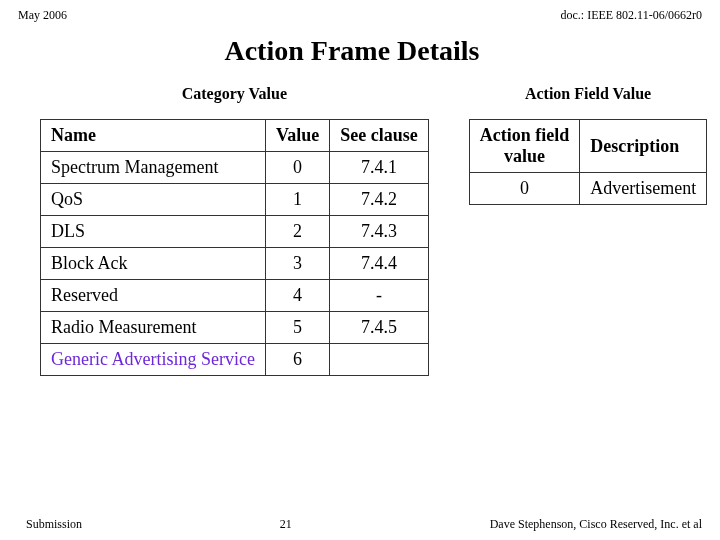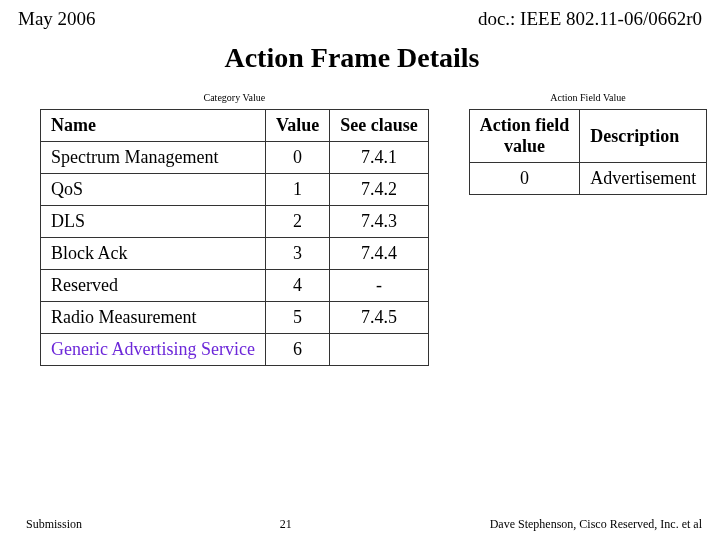--- a/index.html
+++ b/index.html
@@ -8,21 +8,21 @@
       height: 540px;
       background: #fff;
       font-family: Times New Roman, serif;
       font-size: 13px;
       overflow: hidden;
     }
     .header {
       display: flex;
       justify-content: space-between;
       padding: 8px 18px 4px 18px;
-      font-size: 19px;
+      font-size: 12px;
       text-align: right;
     }
     .main-title {
       text-align: center;
       font-size: 28px;
       font-weight: bold;
       margin: 8px 16px 18px 0;
     }
     .content-area {
       display: flex;
@@ -33,23 +33,23 @@
       gap: 40px;
     }
     .left-section {
       flex: 0 0 auto;
     }
     .right-section {
       flex: 0 0 auto;
       margin-top: 0;
     }
     .section-title {
-      font-size: 10px;
-      font-weight: normal;
-      margin-bottom: 6px;
+      font-size: 16px;
+      font-weight: bold;
+      margin-bottom: 16px;
       text-align: center;
     }
     table {
       border-collapse: collapse;
       font-size: 18px;
     }
     td, th {
       border: 1px solid #333;
       padding: 5px 10px;
       text-align: left;

